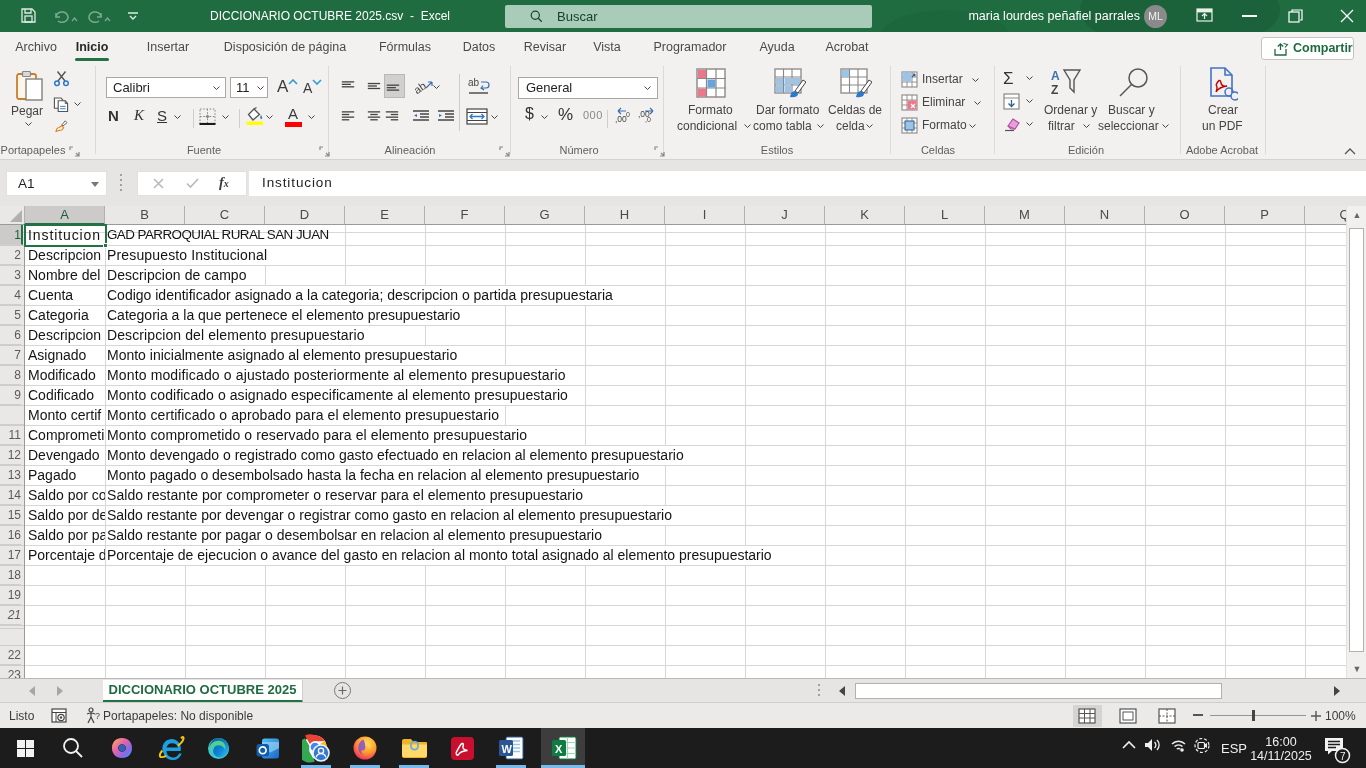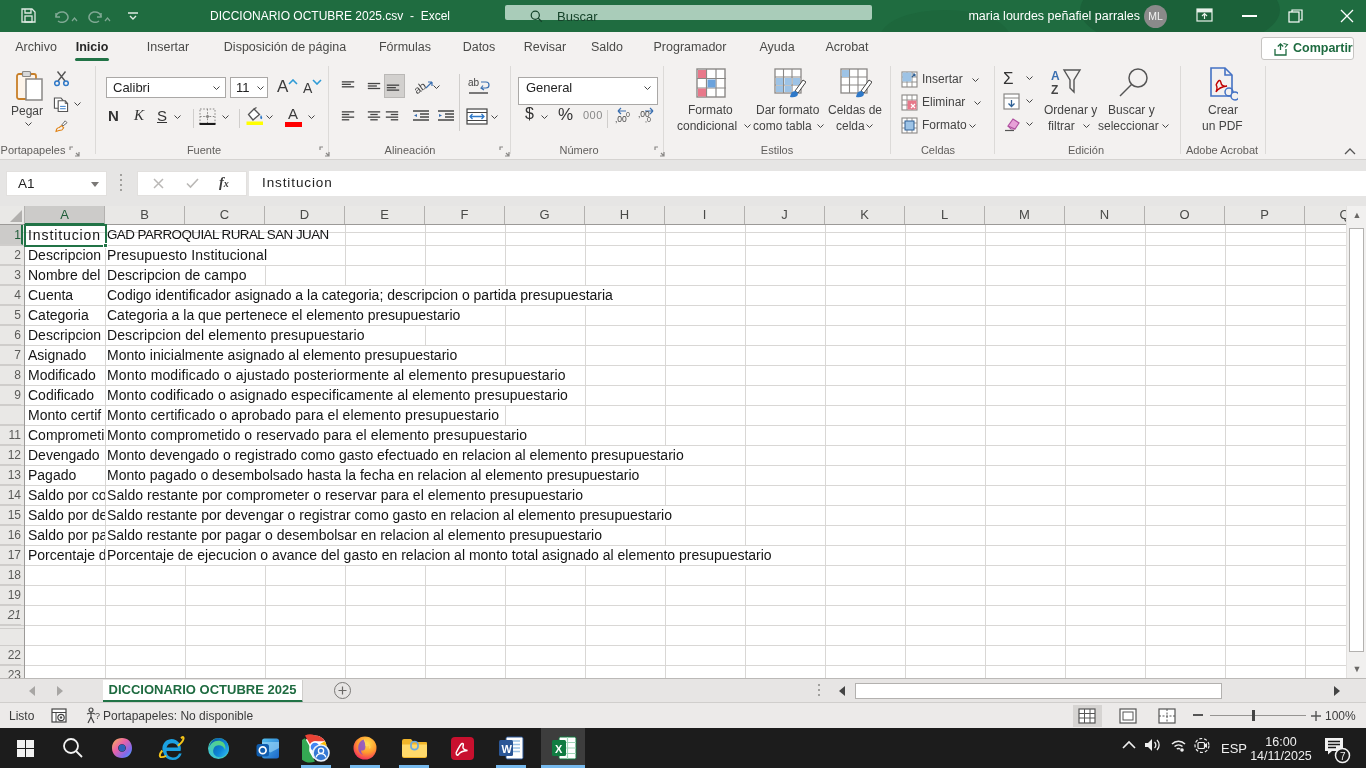--- a/index.html
+++ b/index.html
@@ -2,21 +2,21 @@
 <html><head><meta charset="utf-8">
 <style>
 *{margin:0;padding:0;box-sizing:border-box;}
 html,body{width:1366px;height:768px;overflow:hidden;}
 body{font-family:"Liberation Sans",sans-serif;position:relative;background:#fff;}
 .abs{position:absolute;}
 #titlebar{left:0;top:0;width:1366px;height:32px;background:#1f6c40;overflow:hidden;}
 #titlebar .d1{position:absolute;left:1080px;top:-30px;width:200px;height:80px;border-radius:50%;background:#1b6139;}
 #titlebar .d2{position:absolute;left:880px;top:10px;width:130px;height:55px;border-radius:50%;background:#1d673c;}
 #title-text{left:0;width:660px;top:0;height:32px;line-height:32px;text-align:center;color:#fff;font-size:12px;}
-#searchbox{left:505px;top:5px;width:367px;height:15px;background:#a9ccb9;border-radius:2px;color:#15432a;font-size:13px;line-height:23px;}
+#searchbox{left:505px;top:5px;width:367px;height:23px;background:#a9ccb9;border-radius:2px;color:#15432a;font-size:13px;line-height:23px;}
 #username{left:950px;width:190px;top:0;height:32px;line-height:32px;color:#fff;font-size:12.5px;text-align:right;}
 #mlcircle{left:1144px;top:5px;width:23px;height:23px;border-radius:50%;background:#8a8a8a;color:#f2f2f2;font-size:10.5px;text-align:center;line-height:23px;}
 #tabrow{left:0;top:32px;width:1366px;height:31px;background:#f3f1f0;}
 .rtab{position:absolute;top:0;width:200px;height:31px;line-height:31px;font-size:12.5px;color:#4a4a48;text-align:center;}
 #inicio-underline{left:75px;top:58px;width:34px;height:3px;background:#217346;border-radius:1.5px;}
 #compartir{left:1261px;top:37px;width:93px;height:23px;border:1px solid #c6c4c2;border-radius:3px;background:#fff;color:#1e6b40;font-size:12.5px;font-weight:bold;}
 #ribbon{left:0;top:63px;width:1366px;height:97px;background:#f3f1f0;border-bottom:1px solid #d5d3d1;}
 .gsep{position:absolute;top:3px;width:1px;height:88px;background:#dcdad8;}
 .glabel{position:absolute;top:81px;height:14px;font-size:11px;color:#605e5c;text-align:center;white-space:nowrap;width:120px;}
 .rbtext{position:absolute;font-size:12px;color:#444;white-space:nowrap;}
@@ -100,21 +100,21 @@
 <path d="M1 1 L13 13 M13 1 L1 13" stroke="#fff" stroke-width="1.3"></path>
   </svg>
 <div class="abs" id="tabrow">
 <div class="rtab" style="left:-64px;">Archivo</div>
 <div class="rtab" style="left:-8px;font-weight:bold;color:#262626;">Inicio</div>
 <div class="rtab" style="left:68px;">Insertar</div>
 <div class="rtab" style="left:185px;">Disposición de página</div>
 <div class="rtab" style="left:305px;">Fórmulas</div>
 <div class="rtab" style="left:379px;">Datos</div>
 <div class="rtab" style="left:445px;">Revisar</div>
-<div class="rtab" style="left:507px;">Saldo</div>
+<div class="rtab" style="left:507px;">Vista</div>
 <div class="rtab" style="left:590px;">Programador</div>
 <div class="rtab" style="left:677px;">Ayuda</div>
 <div class="rtab" style="left:747px;">Acrobat</div>
 </div>
 <div class="abs" id="inicio-underline"></div>
 <div class="abs" id="compartir">
 <svg style="position:absolute;left:12px;top:4px;" width="15" height="14" viewBox="0 0 15 14">
 <path d="M1 7 v6 h11 v-6" fill="none" stroke="#1e6b40" stroke-width="1.3"></path>
 <path d="M6.5 8 V 2 M3.8 4.5 L6.5 1.8 L9.2 4.5" fill="none" stroke="#1e6b40" stroke-width="1.3"></path>
 <path d="M9.5 1.5 l4 1 l-2.5 3" fill="none" stroke="#1e6b40" stroke-width="1.1"></path>
@@ -292,21 +292,21 @@
 <path d="M2 5 L5 6.5 L2 8 Z" fill="#3a6fb0"></path>
   </svg>
 <svg class="abs" style="left:466px;top:108px;" width="22" height="17" viewBox="0 0 22 17">
 <rect x="1" y="1" width="20" height="15" fill="#fff" stroke="#444" stroke-width="1.2"></rect>
 <path d="M1 4.5 H21 M1 12.5 H21" stroke="#444" stroke-width="1"></path>
 <path d="M4 8.5 h14 M6.5 6 L4 8.5 L6.5 11 M15.5 6 L18 8.5 L15.5 11" stroke="#2e78c8" stroke-width="1.3" fill="none"></path>
   </svg>
 <svg class="chev" style="left:491px;top:115px;" viewBox="0 0 7 4">
     <path d="M0.5 0.5 L3.5 3.5 L6.5 0.5" fill="none" stroke="#444" stroke-width="1"></path>
   </svg>
-<div class="combo" style="left:518px;top:77px;width:140px;height:28px;line-height:20px;">
+<div class="combo" style="left:518px;top:77px;width:140px;height:22px;line-height:20px;">
     <span style="position:absolute;left:7px;">General</span>
 <svg class="chev" style="right:6px;top:8px;" viewBox="0 0 7 4">
       <path d="M0.5 0.5 L3.5 3.5 L6.5 0.5" fill="none" stroke="#444" stroke-width="1"></path>
     </svg>
   </div>
 <div class="abs" style="left:525px;top:105px;font-size:16px;color:#333;">$</div>
 <svg class="chev" style="left:541px;top:115px;" viewBox="0 0 7 4">
     <path d="M0.5 0.5 L3.5 3.5 L6.5 0.5" fill="none" stroke="#444" stroke-width="1"></path>
   </svg>
 <div class="abs" style="left:558px;top:105px;font-size:17px;color:#333;">%</div>

